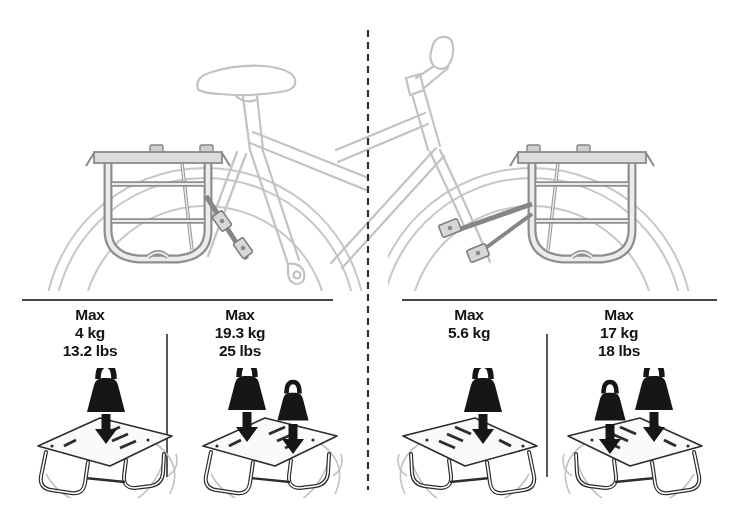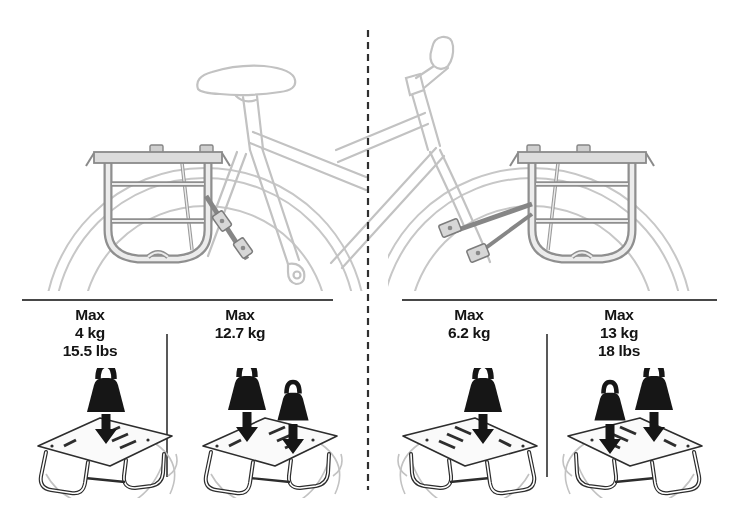--- a/index.html
+++ b/index.html
@@ -146,33 +146,34 @@
     <line x1="368" y1="30" x2="368" y2="490" stroke="#2f2f2f" stroke-width="2.2" stroke-dasharray="7 5"></line>
     <line x1="22" y1="300" x2="333" y2="300" stroke="#474747" stroke-width="2"></line>
     <line x1="402" y1="300" x2="717" y2="300" stroke="#474747" stroke-width="2"></line>
     <line x1="167" y1="334" x2="167" y2="477" stroke="#474747" stroke-width="1.8"></line>
     <line x1="547" y1="334" x2="547" y2="477" stroke="#474747" stroke-width="1.8"></line>
   </svg>
 
   <div class="spec c1">
     <span>Max</span>
     <span>4 kg</span>
-    <span>15.5 lbs</span>
+    <span>13.2 lbs</span>
   </div>
   <div class="spec c2">
     <span>Max</span>
-    <span>12.7 kg</span>
+    <span>19.3 kg</span>
+    <span>25 lbs</span>
   </div>
   <div class="spec c3">
     <span>Max</span>
-    <span>6.2 kg</span>
+    <span>5.6 kg</span>
   </div>
   <div class="spec c4">
     <span>Max</span>
-    <span>13 kg</span>
+    <span>17 kg</span>
     <span>18 lbs</span>
   </div>
 
   <svg class="cell p1" viewBox="0 0 150 130">
     <use href="#minirack" transform="translate(8,48)"></use>
     <use href="#kbell" transform="translate(76,14)"></use>
     <use href="#darrow" transform="translate(76,46)"></use>
   </svg>
 
   <svg class="cell p2" viewBox="0 0 150 130">

